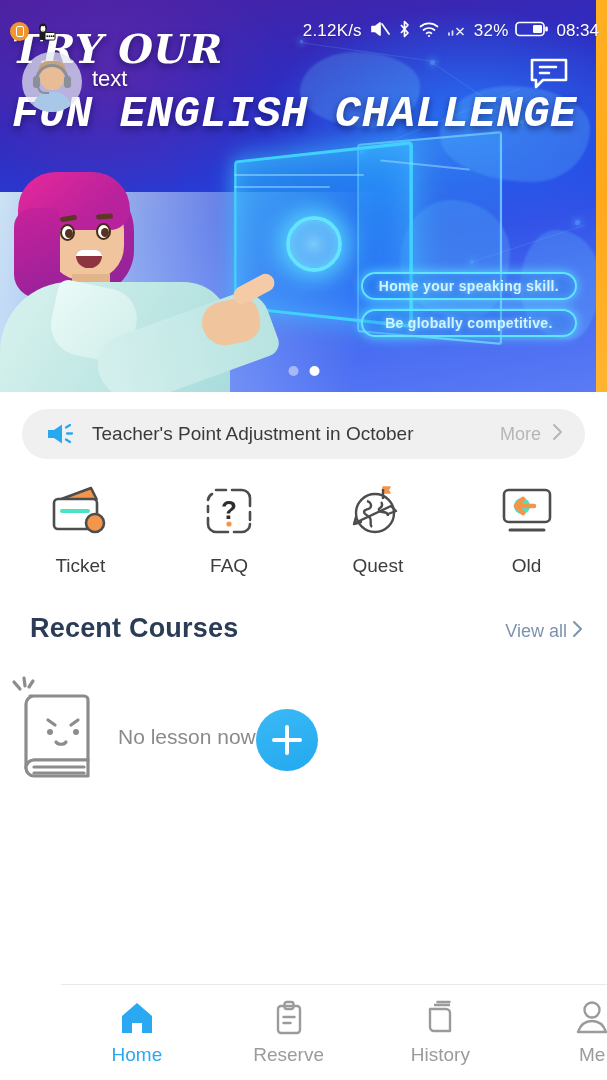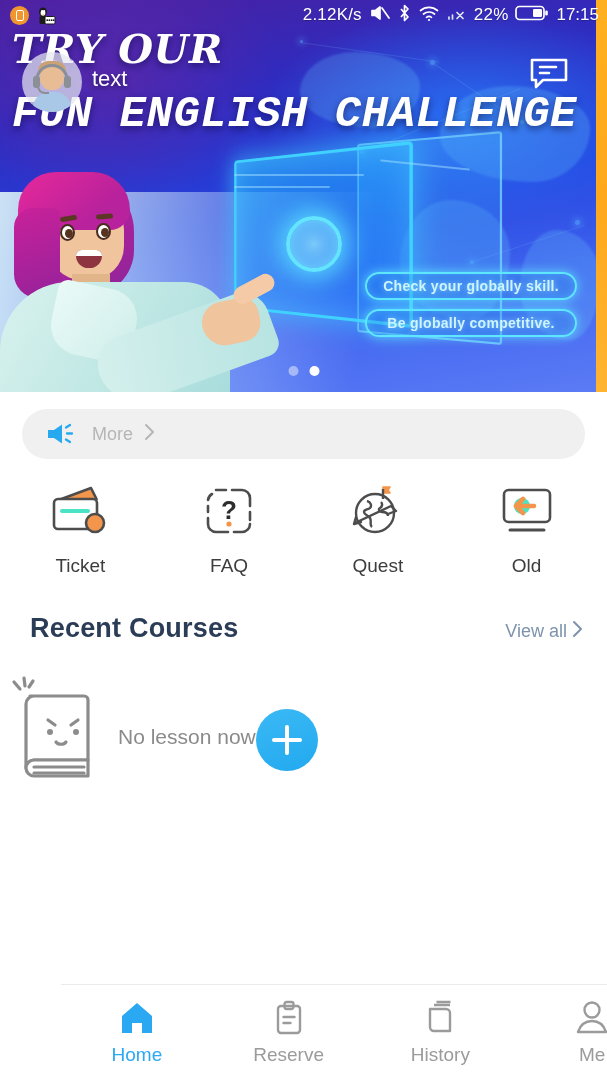--- a/index.html
+++ b/index.html
@@ -6,21 +6,21 @@
   html,body { width:607px; height:1080px; }
   body {
     font-family: "Liberation Sans", sans-serif;
     background:#ffffff;
     overflow:hidden;
     position:relative;
   }
 
   
   .statusbar{
-    position:absolute; top:0; left:0; width:607px; height:30px;
+    position:absolute; top:16px; left:0; width:607px; height:30px;
     display:flex; align-items:center; z-index:40;
     padding:0 8px 0 10px; color:#fff;
   }
   .sb-left{ display:flex; align-items:center; gap:7px; }
   .sb-right{ display:flex; align-items:center; gap:7px; margin-left:auto; }
   .sb-text{ font-size:17px; letter-spacing:.2px; text-shadow:0 1px 1px rgba(0,0,0,.25); }
   .sb-time{ font-size:17px; text-shadow:0 1px 1px rgba(0,0,0,.25); }
   .appicon-orange{
     width:19px;height:19px;border-radius:50%;background:#f0962e;
     display:flex;align-items:center;justify-content:center;
@@ -235,29 +235,29 @@
         <path d="M8.5 14.3a4 4 0 0 1 5 0"></path>
           <circle cx="11" cy="17" r="1.1" fill="#fff" stroke="none"></circle>
       </svg>
     </span>
     <span>
       <svg width="20" height="20" viewBox="0 0 20 20" fill="none" stroke="#dfe6ee" stroke-width="1.7" stroke-linecap="round">
         <path d="M2 16v-2M5.5 16v-4"></path>
           <path d="M10 9.5l6 6M16 9.5l-6 6"></path>
       </svg>
     </span>
-    <span class="sb-text">22%</span>
+    <span class="sb-text">32%</span>
     <span>
       <svg width="34" height="18" viewBox="0 0 34 18">
         <rect x="1" y="2.5" width="28" height="13" rx="3.5" fill="none" stroke="#fff" stroke-width="1.7"></rect>
         <rect x="18" y="5" width="9" height="8" rx="1.2" fill="#fff"></rect>
         <rect x="30.2" y="6.5" width="2.6" height="5" rx="1.2" fill="#fff"></rect>
       </svg>
     </span>
-    <span class="sb-time">17:15</span>
+    <span class="sb-time">08:34</span>
   </div>
 </div>
 
 <div class="banner">
   <div class="banner-bg"></div>
 
   <div class="net">
     <i style="left:430px;top:60px;width:5px;height:5px"></i>
     <i style="left:520px;top:120px;width:4px;height:4px"></i>
     <i style="left:360px;top:150px;width:4px;height:4px"></i>
@@ -330,41 +330,42 @@
   <div class="avatar-text">text</div>
 
   <div class="chat-icon">
     <svg width="40" height="36" viewBox="0 0 40 36" fill="none" stroke="#fff" stroke-width="2.6" stroke-linecap="round" stroke-linejoin="round">
       <path d="M3 4h34v20H14l-7 7v-7H3z"></path>
       <path d="M11 11h16M11 17h9"></path>
     </svg>
   </div>
 
   <div class="pills">
-    <div class="pill">Check your globally skill.</div>
+    <div class="pill">Home your speaking skill.</div>
     <div class="pill">Be globally competitive.</div>
   </div>
 
   <div class="dots">
     <span class="dot"></span>
     <span class="dot active"></span>
   </div>
 
   <div class="banner-right-strip"></div>
 </div>
 
 <div class="content">
 
   <div class="notice">
     <span class="speaker">
       <svg width="30" height="24" viewBox="0 0 30 24" fill="none">
         <path d="M2 8h6l8-5.5v19L8 16H2z" fill="#27a9f0"></path>
         <path d="M20 5.5l4-2.5M21 11.5h5M20 17.5l4 2.5" stroke="#27a9f0" stroke-width="2.3" stroke-linecap="round"></path>
       </svg>
     </span>
+    <span class="notice-text">Teacher's Point Adjustment in October</span>
     <span class="notice-more">
       <span>More</span>
       <span>
         <svg width="11" height="18" viewBox="0 0 11 18" fill="none" stroke="#b6b6b6" stroke-width="2" stroke-linecap="round" stroke-linejoin="round">
             <path d="M2 2l7 7-7 7"></path>
           </svg>
       </span>
     </span>
   </div>
 

